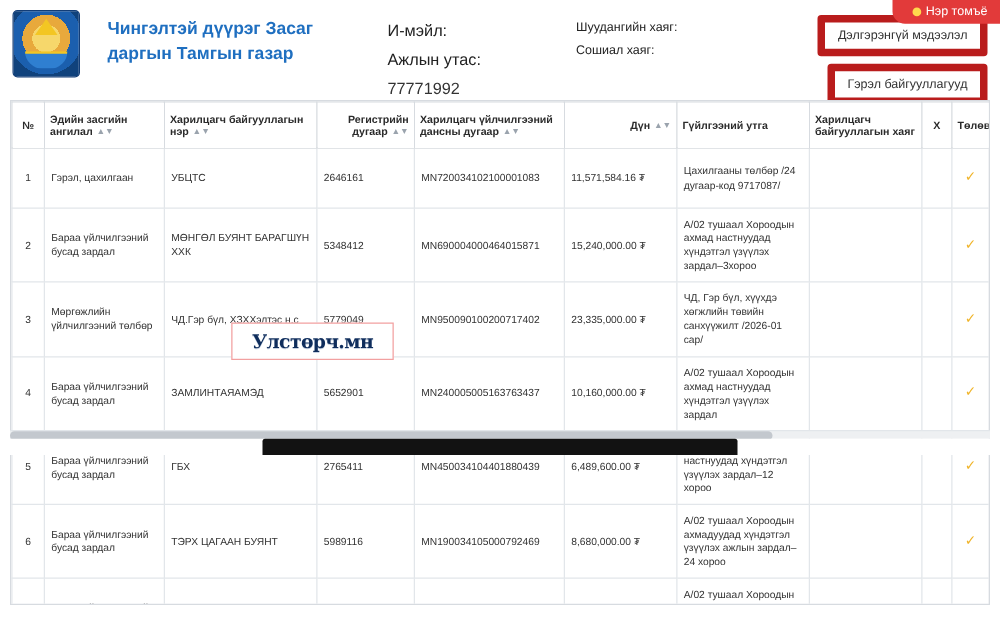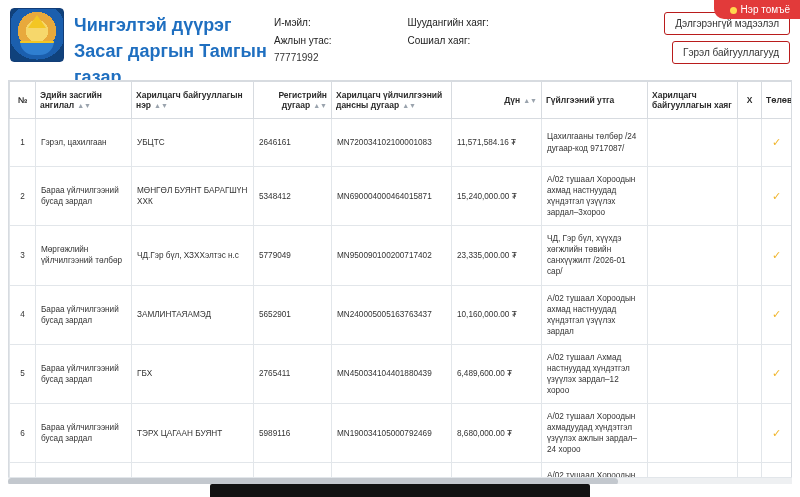--- a/index.html
+++ b/index.html
@@ -5,21 +5,21 @@
   * { box-sizing: border-box; }
   html, body {
     margin: 0; padding: 0;
     width: 800px; height: 497px;
     background: #ffffff;
     font-family: "Liberation Sans", sans-serif;
     overflow: hidden;
   }
   .page {
     position: relative;
-    width: 800px; height: 497px;
+    width: 800px; height: 364px;
     background: #ffffff;
   }
 
   
   .header {
     position: relative;
     height: 72px;
     padding: 8px 10px 0 10px;
     display: flex;
     align-items: flex-start;
@@ -45,31 +45,32 @@
   .logo:after {
     content: "";
     position: absolute; left: 50%; bottom: 6px;
     transform: translateX(-50%);
     width: 34px; height: 12px;
     background: #2f7fd1;
     border-radius: 0 0 17px 17px;
     border-top: 2px solid #f3c623;
   }
   .org-title {
-    margin-left: 10px;
+    margin-left: 22px;
     color: #1f6fc0;
-    font-size: 18px;
+    font-size: 14px;
     font-weight: bold;
     line-height: 1.45;
     max-width: 200px;
     padding-top: 4px;
   }
   .contact-col {
+    margin-left: 24px;
     padding-top: 6px;
-    font-size: 10px;
+    font-size: 13px;
     color: #222;
     line-height: 1.75;
   }
   .contact-col .val { color: #333; }
   .contact-col2 {
     margin-left: 76px;
     padding-top: 6px;
     font-size: 10px;
     color: #222;
     line-height: 1.75;
@@ -77,21 +78,21 @@
   .header-buttons {
     margin-left: auto;
     padding-top: 4px;
     display: flex;
     flex-direction: column;
     gap: 6px;
     align-items: flex-end;
   }
   .hbtn {
     background: #ffffff;
-    border: 1px solid #b91c1c;
+    border: 6px solid #b91c1c;
     border-radius: 3px;
     font-size: 10px;
     color: #333;
     padding: 5px 10px;
     white-space: nowrap;
     cursor: pointer;
   }
 
   
   .ribbon {
@@ -392,20 +393,23 @@
           <td>А/02 тушаал Хороодын ахмад настнуудад хүндэтгэл үзүүлэх зардал–1Ухороо</td>
           <td></td>
           <td class="center"></td>
           <td class="center check">✓</td>
         </tr>
 
       </tbody>
     </table>
   </div>
 
+  <div class="watermark">
+    <span>Улстөрч.мн</span>
+  </div>
 
 
   <div class="scroll-track">
     <div class="scroll-thumb"></div>
   </div>
 
   <div class="bottom-bar">
     <div class="seg"></div>
   </div>
 

